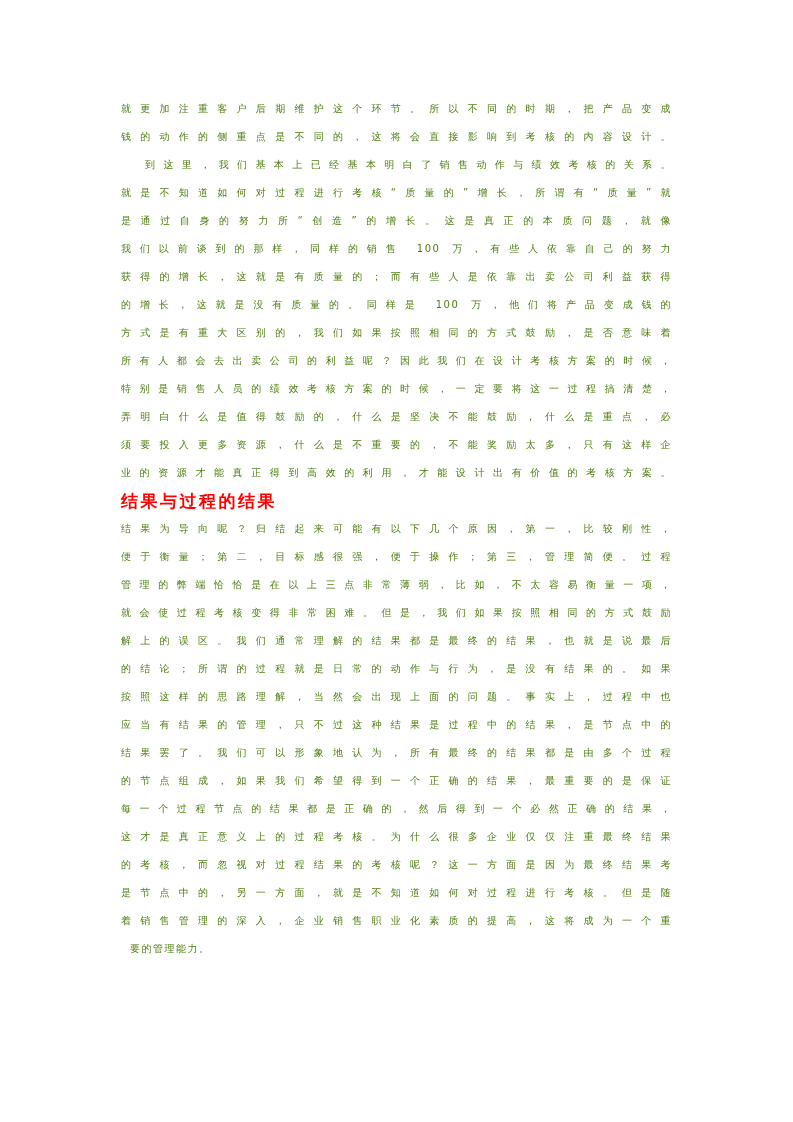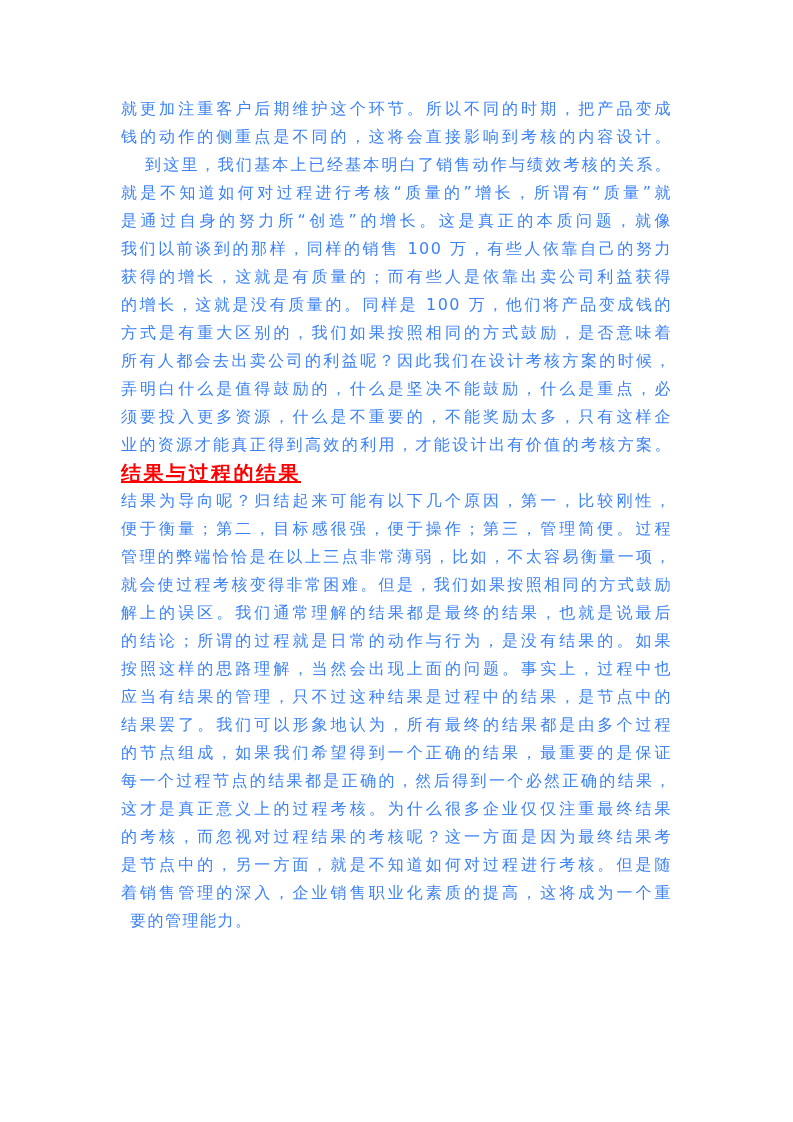--- a/index.html
+++ b/index.html
@@ -25,23 +25,23 @@
     .text-block {
       position: absolute;
       left: 121px;
       top: 95px;
       width: 551px;
     }
     .line {
       display: block;
       height: 28px;
       line-height: 28px;
-      font-size: 16px;
+      font-size: 10px;
       letter-spacing: 1.5px;
-      color: #3b82f6;
+      color: #4d7c0f;
       white-space: nowrap;
       box-sizing: border-box;
       width: 551px;
     }
     .line.full {
       text-align: justify;
       text-align-last: justify;
       white-space: normal;
       overflow: visible;
     }
@@ -49,26 +49,25 @@
       text-align: left;
       text-align-last: left;
       margin-left: 9px;
     }
     .indent-p1 { padding-left: 24px; }
     .indent-p2 { padding-left: 31px; }
     .heading {
       display: block;
       height: 28px;
       line-height: 28px;
-      font-size: 20px;
+      font-size: 17px;
       font-weight: bold;
       letter-spacing: 2.5px;
       color: #ff0000;
       white-space: nowrap;
-      text-decoration: underline;
     }
   </style>
 </head>
 <body>
 
 <div class="page">
   <div class="text-block">
 
     <div>
       <div class="line full">就更加注重客户后期维护这个环节。所以不同的时期，把产品变成</div>
@@ -77,20 +76,21 @@
 
     <div>
       <div class="line full indent-p1">到这里，我们基本上已经基本明白了销售动作与绩效考核的关系。</div>
       <div class="line full">就是不知道如何对过程进行考核“质量的”增长，所谓有“质量”就</div>
       <div class="line full">是通过自身的努力所“创造”的增长。这是真正的本质问题，就像</div>
       <div class="line full">我们以前谈到的那样，同样的销售 100 万，有些人依靠自己的努力</div>
       <div class="line full">获得的增长，这就是有质量的；而有些人是依靠出卖公司利益获得</div>
       <div class="line full">的增长，这就是没有质量的。同样是 100 万，他们将产品变成钱的</div>
       <div class="line full">方式是有重大区别的，我们如果按照相同的方式鼓励，是否意味着</div>
       <div class="line full">所有人都会去出卖公司的利益呢？因此我们在设计考核方案的时候，</div>
+      <div class="line full">特别是销售人员的绩效考核方案的时候，一定要将这一过程搞清楚，</div>
       <div class="line full">弄明白什么是值得鼓励的，什么是坚决不能鼓励，什么是重点，必</div>
       <div class="line full">须要投入更多资源，什么是不重要的，不能奖励太多，只有这样企</div>
       <div class="line full">业的资源才能真正得到高效的利用，才能设计出有价值的考核方案。</div>
     </div>
 
     <div class="heading">结果与过程的结果</div>
 
     <div>
       <div class="line full">结果为导向呢？归结起来可能有以下几个原因，第一，比较刚性，</div>
       <div class="line full">便于衡量；第二，目标感很强，便于操作；第三，管理简便。过程</div>

